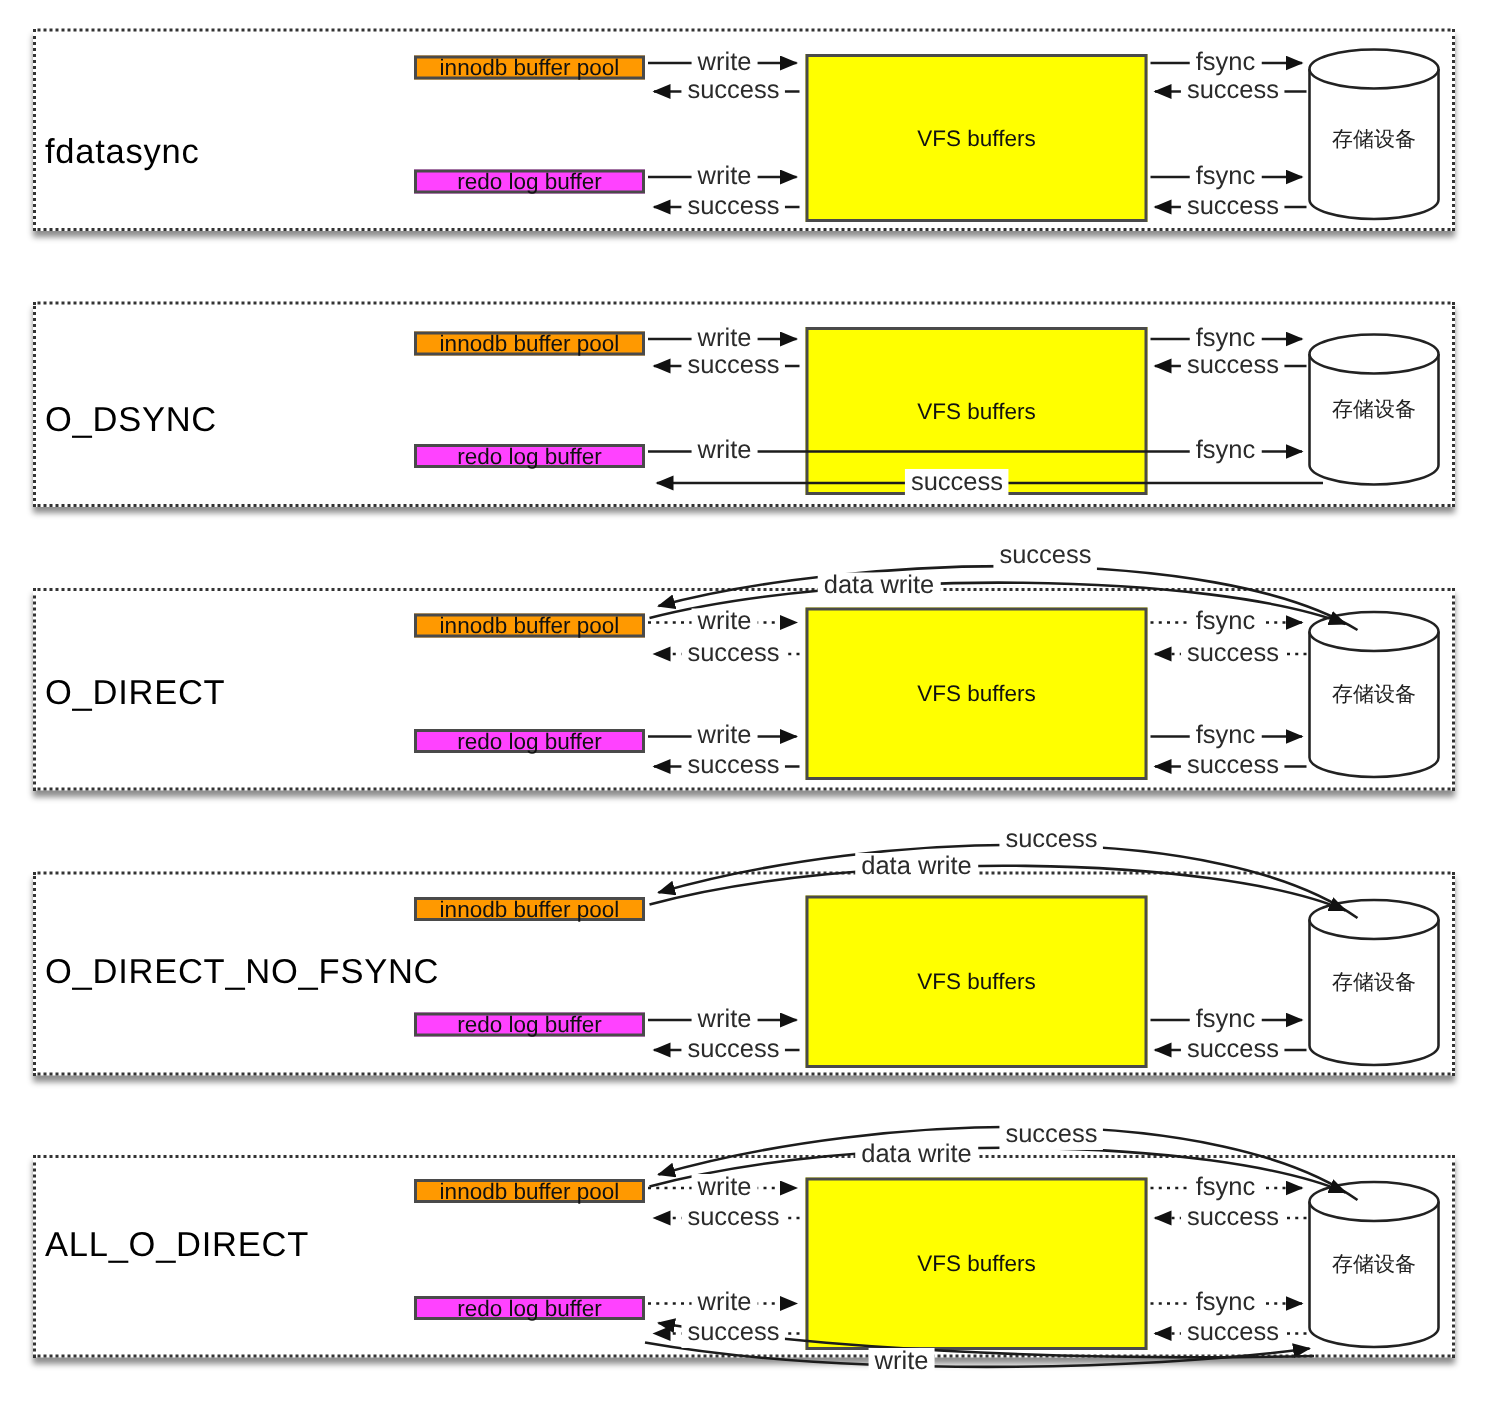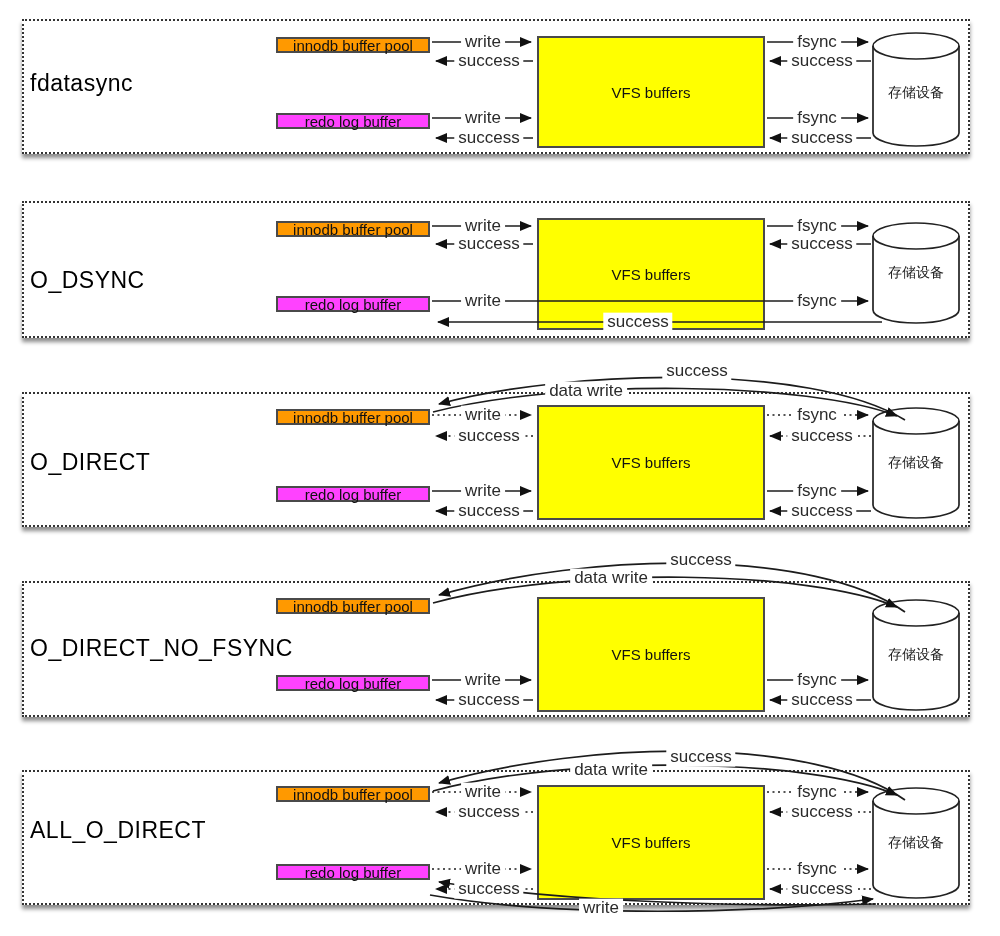--- a/index.html
+++ b/index.html
@@ -26,21 +26,21 @@
 <body>
 
 <div class="canvas">
 
   <section class="panel" style="top:19px;height:135px"></section>
   <section class="panel" style="top:201px;height:137px"></section>
   <section class="panel" style="top:392px;height:135px"></section>
   <section class="panel" style="top:581px;height:136px"></section>
   <section class="panel" style="top:770px;height:135px"></section>
 
-  <span class="method" style="top:83px">fdatasync</span>
+  <span class="method" style="top:101px">fdatasync</span>
   <span class="method" style="top:280px">O_DSYNC</span>
   <span class="method" style="top:462px">O_DIRECT</span>
   <span class="method" style="top:830px">ALL_O_DIRECT</span>
   <span class="method" style="top:648px">O_DIRECT_NO_FSYNC</span>
 
   <div class="node small innodb" style="top: 37px; background: rgb(255, 153, 0);">innodb buffer pool</div>
   <div class="node small redo" style="top: 113px; background: rgb(255, 66, 255);">redo log buffer</div>
   <div class="node vfs vfsbg" style="top: 36px; height: 112px; background: rgb(255, 255, 0);">VFS buffers</div>
   <span class="storelbl" style="left:916px;top:93px">存储设备</span>
 

